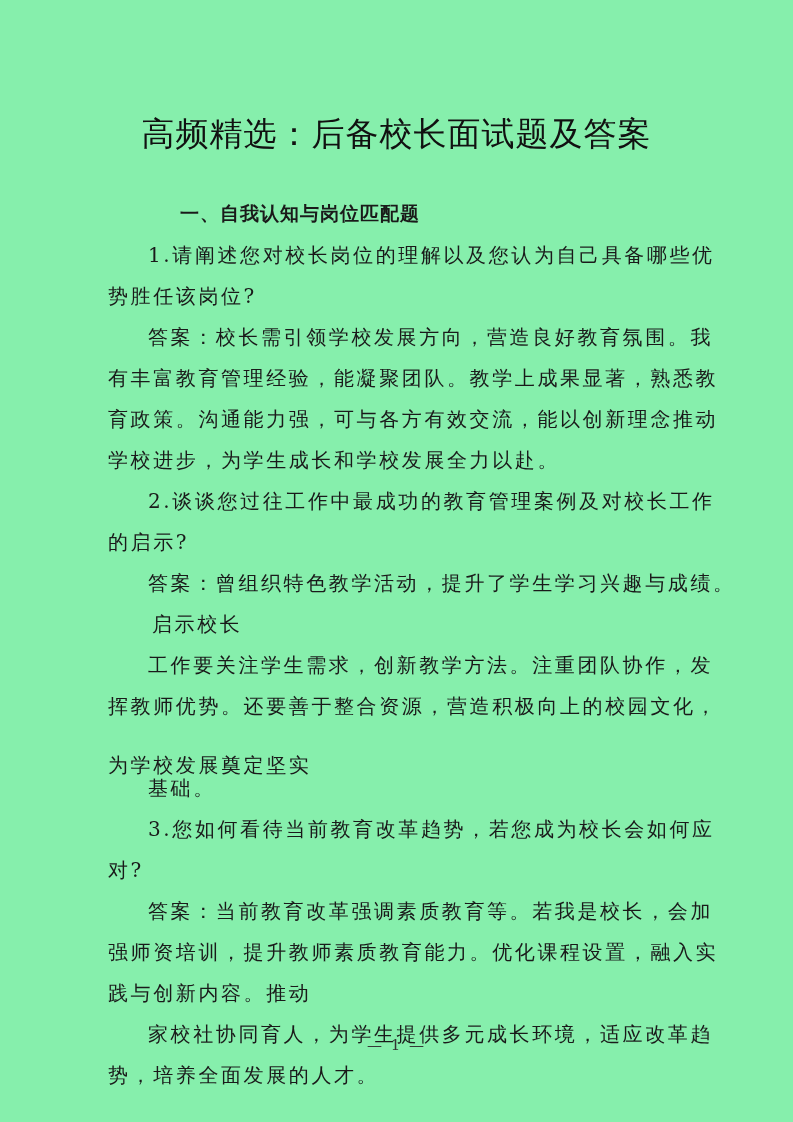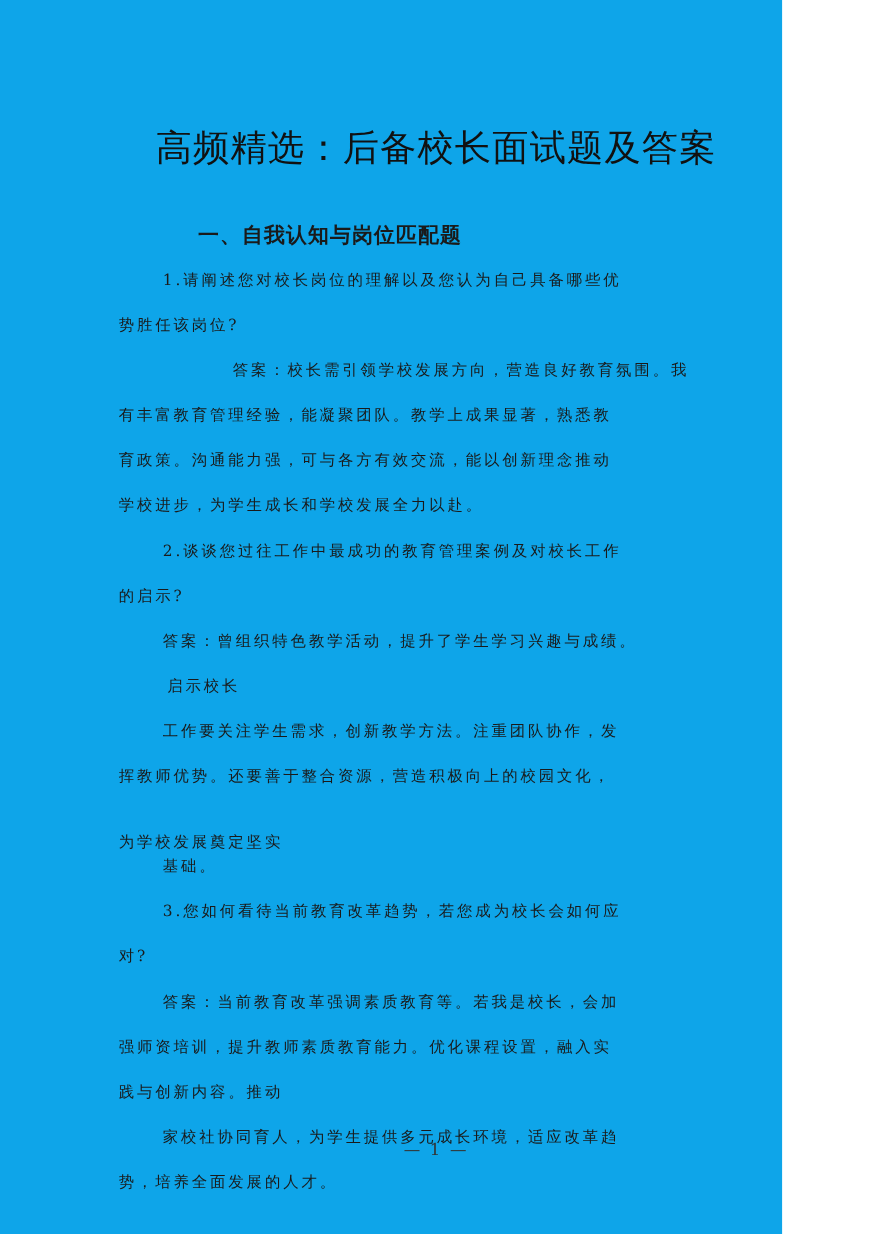--- a/index.html
+++ b/index.html
@@ -1,22 +1,22 @@
 <!DOCTYPE html>
 <html><head>
 <meta charset="utf-8">
 <style>
   html, body { margin: 0; padding: 0; background: #ffffff; }
   body { width: 793px; height: 1122px; position: relative; overflow: hidden;
          font-family: "DejaVu Serif", "Liberation Serif", serif; color: #111; }
-  .page { position: absolute; left: 0; top: 0; width: 711px; height: 1122px; background: #0ea5e9; }
+  .page { position: absolute; left: 0; top: 0; width: 793px; height: 1122px; background: #86efac; }
   .title { position: absolute; top: 112px; left: 0; width: 793px; text-align: center;
            font-size: 33px; letter-spacing: 1px; line-height: 44px;
            font-family: "DejaVu Sans", "Liberation Sans", sans-serif; color: #111; }
-  .line { position: absolute; left: 108px; width: 582px; font-size: 14px; line-height: 28px;
+  .line { position: absolute; left: 108px; width: 582px; font-size: 20px; line-height: 28px;
           white-space: nowrap; letter-spacing: 2.6px; color: #1a1a1a; }
   .indent { left: 148px; width: 542px; }
   .heading { font-family: Liberation Mono, monospace; font-weight: bold;
              letter-spacing: 1px; font-size: 19px; margin-left: 32px; }
   .footer { position: absolute; top: 1036px; left: 0; width: 793px; text-align: center;
             font-size: 15px; color: #333; letter-spacing: 2px; }
 </style>
 </head>
 <body>
 

